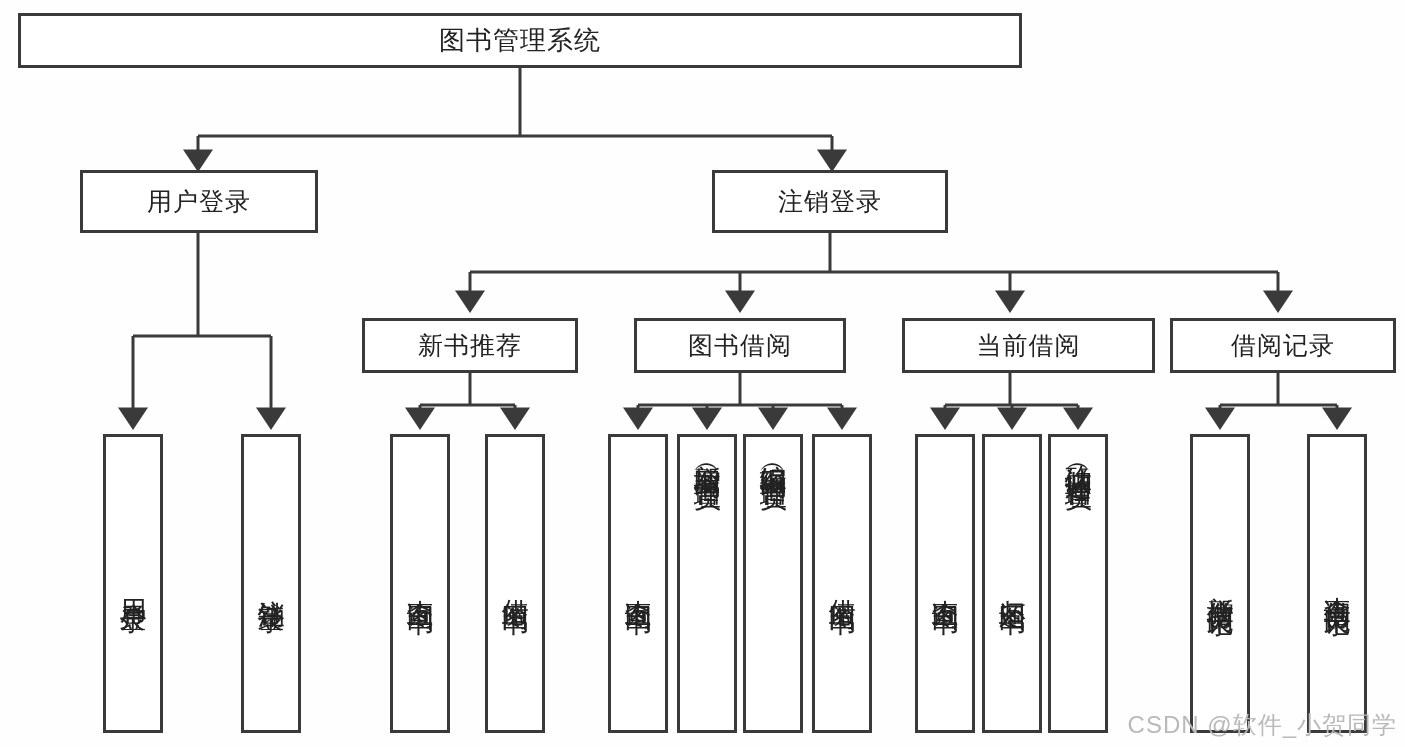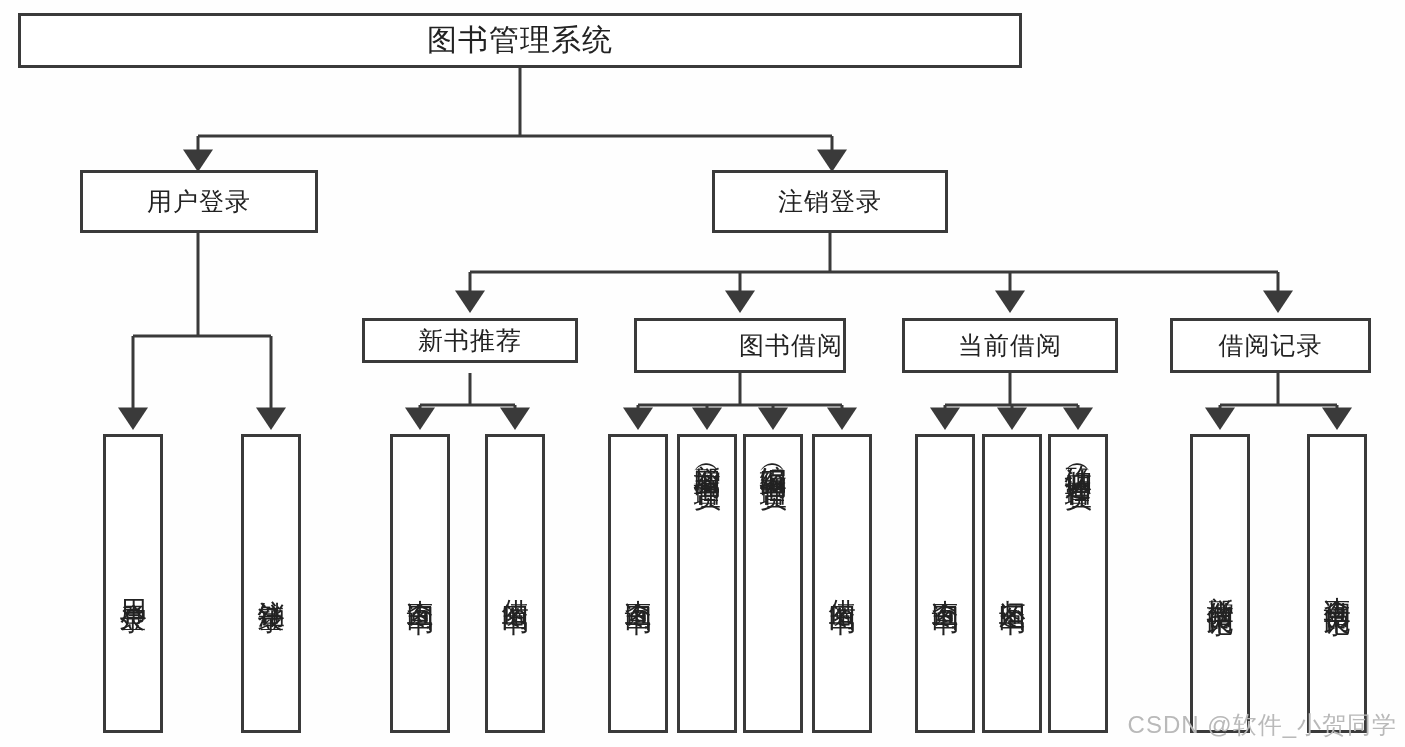--- a/index.html
+++ b/index.html
@@ -20,21 +20,21 @@
     border:3px solid #3a3a3a;
     display:flex;
     align-items:center;
     justify-content:center;
     color:#222222;
   }
   .node.h{              
     font-size:25px;
     letter-spacing:1px;
   }
-  .node.root{font-size:30px;}
+  .node.root{font-size:26px;}
   .node.v{              
     border-width:3px;
     align-items:flex-start;
     justify-content:center;
     padding-top:0;
   }
   .vtext{
     writing-mode:vertical-rl;
     text-orientation:upright;
     font-size:27px;
@@ -122,30 +122,30 @@
     <span>图书管理系统</span>
   </div>
 
   <div class="node h" style="left:80px;top:170px;width:238px;height:63px;">
     <span>用户登录</span>
   </div>
   <div class="node h" style="left:712px;top:170px;width:236px;height:63px;">
     <span>注销登录</span>
   </div>
 
-  <div class="node h" style="left:362px;top:318px;width:216px;height:45px;">
+  <div class="node h" style="left:362px;top:318px;width:216px;height:55px;">
     <span>新书推荐</span>
   </div>
-  <div class="node h" style="left:634px;top:318px;width:212px;height:55px;justify-content:flex-end;">
+  <div class="node h" style="left:634px;top:318px;width:212px;height:55px;">
     <span>图书借阅</span>
   </div>
-  <div class="node h" style="left:902px;top:318px;width:216px;height:55px;">
+  <div class="node h" style="left:902px;top:318px;width:253px;height:55px;">
     <span>当前借阅</span>
   </div>
-  <div class="node h" style="left:1170px;top:318px;width:201px;height:55px;">
+  <div class="node h" style="left:1170px;top:318px;width:226px;height:55px;">
     <span>借阅记录</span>
   </div>
 
   <div class="node v" style="left:103px;top:434px;width:60px;height:299px;">
     <div class="vwrap">
       <span class="vtext">用户登录</span>
     </div>
   </div>
   <div class="node v" style="left:241px;top:434px;width:60px;height:299px;">
     <div class="vwrap">

